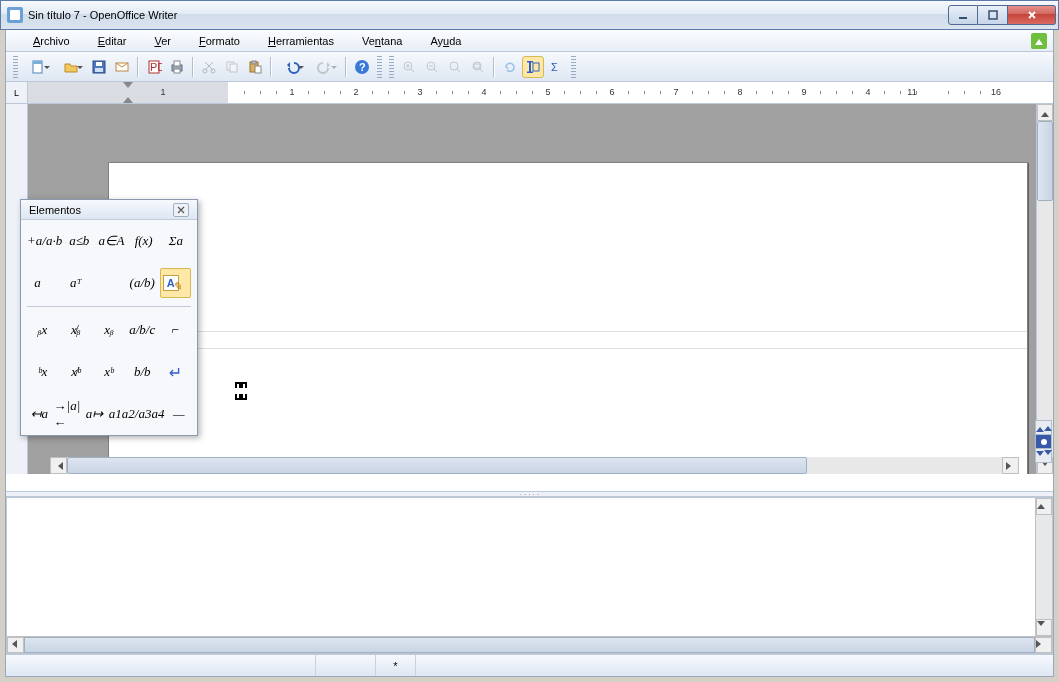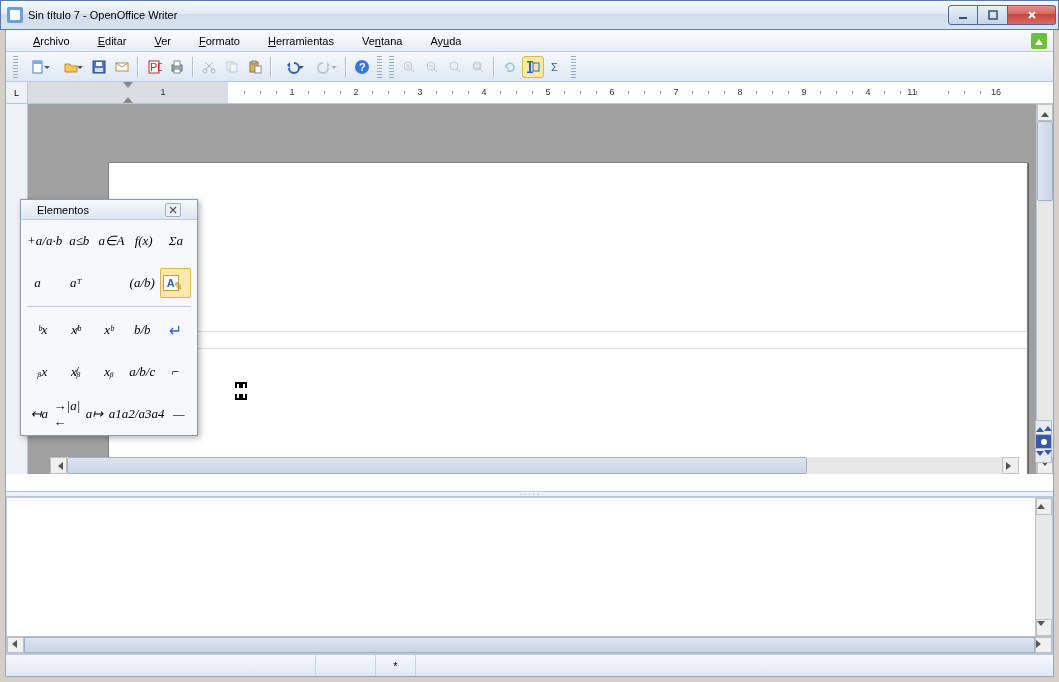--- a/index.html
+++ b/index.html
@@ -84,21 +84,21 @@
 .formula-pane .hscroll2 .rt{margin-left:auto;}
 .formula-pane .hscroll2 .thumb{flex:1;margin:0 0;background:linear-gradient(to bottom,#dde5ef,#c9d5e5);border:1px solid #a0b0c4;}
 
 
 .status { position:absolute; bottom:0; left:0; right:0; height:22px; background:linear-gradient(to bottom,#f6f9fd,#dee7f3); border-top:1px solid #bcc7d8; display:flex; align-items:center;}
 .status .cell{height:100%;border-right:1px solid #c8d2e0;padding:0 8px;display:flex;align-items:center;min-width:60px;}
 .status .cell.mod{min-width:40px;justify-content:center;}
 
 
 .palette { position:absolute; left:20px; top:199px; width:178px; background:#f6f8fb; border:1px solid #8a9ab0; box-shadow:2px 2px 6px rgba(0,0,0,.3); }
-.palette .phead { height:20px; background:linear-gradient(to bottom,#f6f9fd,#dde6f2); border-bottom:1px solid #c0ccdc; display:flex; align-items:center; padding:0 16px;text-align:center;}
+.palette .phead { height:20px; background:linear-gradient(to bottom,#f6f9fd,#dde6f2); border-bottom:1px solid #c0ccdc; display:flex; align-items:center; padding:0 8px;text-align:center;}
 .palette .phead .pt{font-size:11px;}
 .palette .phead .pclose{margin-left:auto;width:16px;height:14px;border:1px solid #a0b0c4;border-radius:2px;background:#eef2f8;display:flex;align-items:center;justify-content:center;}
 .palette .pgrid{ display:grid; grid-template-columns:repeat(5,1fr); gap:2px; padding:6px;}
 .palette .pcell{ height:30px; display:flex;align-items:center;justify-content:center; font-family:'Times New Roman',serif; font-size:13px; font-style:italic;}
 .palette .pcell.sel{background:#fde8a8;border:1px solid #d8b850;border-radius:2px;}
 .palette .psep{height:1px;background:#c0ccdc;margin:2px 6px;}
 .arrow-ret{color:#3060d0;font-size:16px;font-style:normal;}
 
 
 .ar{width:0;height:0;display:inline-block;}
@@ -430,36 +430,36 @@
       <div class="pcell">a⃗</div>
       <div class="pcell">aᵀ</div>
       <div class="pcell"></div>
       <div class="pcell">(a/b)</div>
       <div class="pcell sel">
         <span style="font-style:normal;font-weight:bold;color:#3060c0;border:1px solid #c0a040;padding:1px 3px;background:#fff">A</span>
         <span style="position:relative;left:-6px;top:3px;color:#c08000">✎</span>
       </div>
     </div>
   <div class="psep"></div>
+  <div class="pgrid" id="prow4">
+      <div class="pcell">ᵦx</div>
+      <div class="pcell">x̸ᵦ</div>
+      <div class="pcell">xᵦ</div>
+      <div class="pcell">a/b/c</div>
+      <div class="pcell">⌐</div>
+    </div>
   <div class="pgrid" id="prow3">
       <div class="pcell">ᵇx</div>
       <div class="pcell">x̸ᵇ</div>
       <div class="pcell">xᵇ</div>
       <div class="pcell">b/b</div>
       <div class="pcell">
         <span class="arrow-ret">↵</span>
       </div>
     </div>
-  <div class="pgrid" id="prow4">
-      <div class="pcell">ᵦx</div>
-      <div class="pcell">x̸ᵦ</div>
-      <div class="pcell">xᵦ</div>
-      <div class="pcell">a/b/c</div>
-      <div class="pcell">⌐</div>
-    </div>
   <div class="pgrid" id="prow5">
       <div class="pcell">↤a</div>
       <div class="pcell">→|a|←</div>
       <div class="pcell">a↦</div>
       <div class="pcell">a1a2/a3a4</div>
       <div class="pcell">—</div>
     </div>
 </div>
 
 </body></html>

